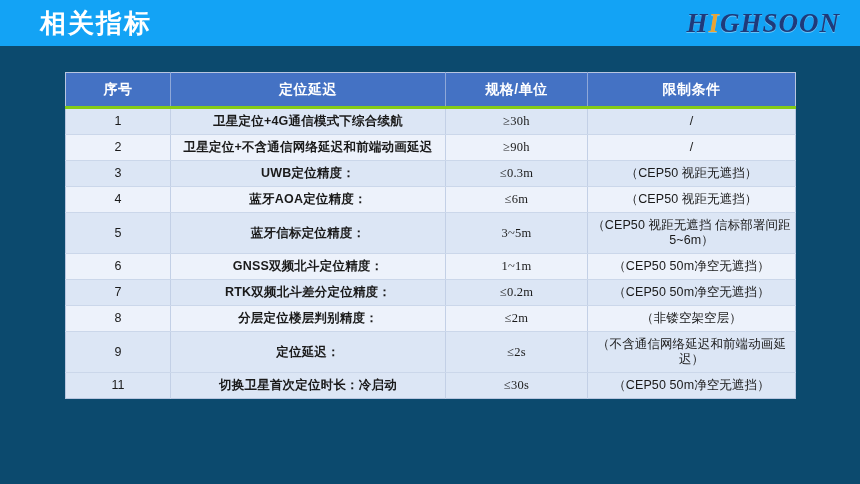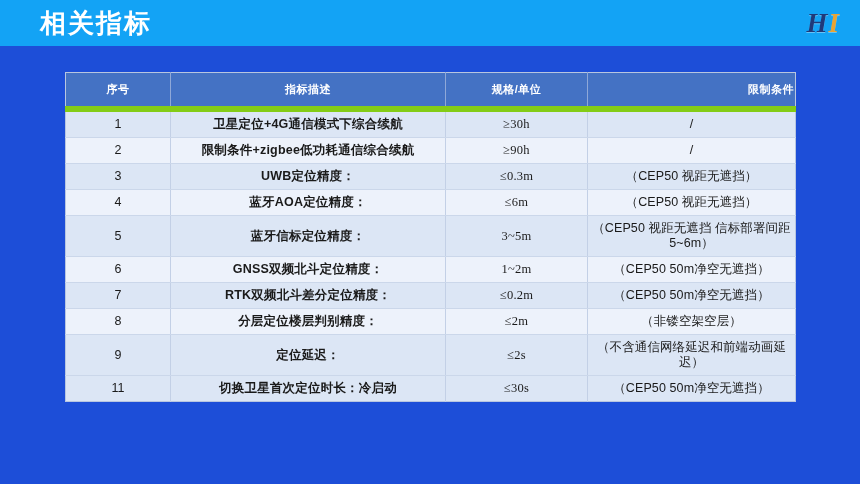--- a/index.html
+++ b/index.html
@@ -11,21 +11,21 @@
     height: 484px;
     background: #ffffff;
     font-family: "Liberation Sans", "DejaVu Sans", sans-serif;
     overflow: hidden;
     position: relative;
   }
   .slide {
     position: relative;
     width: 860px;
     height: 484px;
-    background: #1d4ed8;
+    background: #0c4a6e;
   }
   
   .banner {
     position: absolute;
     left: 0;
     top: 0;
     width: 860px;
     height: 46px;
     background: #13A3F5;
   }
@@ -73,30 +73,30 @@
     border: 1px solid #b8c6e0;
   }
   table.spec col.c1 { width: 105px; }
   table.spec col.c2 { width: 275px; }
   table.spec col.c3 { width: 142px; }
   table.spec col.c4 { width: 208px; }
 
   table.spec thead th {
     background: #4472C4;
     color: #ffffff;
-    font-size: 11px;
+    font-size: 14px;
     font-weight: bold;
     height: 31px;
     text-align: center;
     vertical-align: middle;
     border-right: 1px solid #8fa8d8;
-    border-bottom: 6px solid #84cc16;
+    border-bottom: 3px solid #84cc16;
     letter-spacing: 0.5px;
   }
-  table.spec thead th:last-child { border-right: none; text-align: right; }
+  table.spec thead th:last-child { border-right: none; }
 
   table.spec tbody td {
     text-align: center;
     vertical-align: middle;
     color: #1a1a1a;
     font-size: 12.5px;
     line-height: 15px;
     border-right: 1px solid #c3d0e6;
     border-bottom: 1px solid #cbd7ea;
     padding: 5px 4px;
@@ -115,49 +115,50 @@
 </head>
 <body>
 
 <div class="slide">
 
   <div class="banner">
     <div class="banner-title">相关指标</div>
     <div class="logo">
       <span>H</span>
         <span class="accent">I</span>
+        <span>GHSOON</span>
     </div>
   </div>
 
   <div class="table-wrap">
     <table class="spec">
       <colgroup>
         <col class="c1">
           <col class="c2">
           <col class="c3">
           <col class="c4">
       </colgroup>
       <thead>
         <tr>
           <th>序号</th>
-          <th>指标描述</th>
+          <th>定位延迟</th>
           <th>规格/单位</th>
           <th>限制条件</th>
         </tr>
       </thead>
       <tbody id="spec-body">
           <tr class="odd">
             <td class="col-no">1</td>
             <td class="col-desc">卫星定位+4G通信模式下综合续航</td>
             <td class="col-spec">≥30h</td>
             <td class="col-cond">/</td>
           </tr>
           <tr class="even">
             <td class="col-no">2</td>
-            <td class="col-desc">限制条件+zigbee低功耗通信综合续航</td>
+            <td class="col-desc">卫星定位+不含通信网络延迟和前端动画延迟</td>
             <td class="col-spec">≥90h</td>
             <td class="col-cond">/</td>
           </tr>
           <tr class="odd">
             <td class="col-no">3</td>
             <td class="col-desc">UWB定位精度：</td>
             <td class="col-spec">≤0.3m</td>
             <td class="col-cond">（CEP50 视距无遮挡）</td>
           </tr>
           <tr class="even">
@@ -168,21 +169,21 @@
           </tr>
           <tr class="odd">
             <td class="col-no">5</td>
             <td class="col-desc">蓝牙信标定位精度：</td>
             <td class="col-spec">3~5m</td>
             <td class="col-cond">（CEP50 视距无遮挡 信标部署间距5~6m）</td>
           </tr>
           <tr class="even">
             <td class="col-no">6</td>
             <td class="col-desc">GNSS双频北斗定位精度：</td>
-            <td class="col-spec">1~2m</td>
+            <td class="col-spec">1~1m</td>
             <td class="col-cond">（CEP50 50m净空无遮挡）</td>
           </tr>
           <tr class="odd">
             <td class="col-no">7</td>
             <td class="col-desc">RTK双频北斗差分定位精度：</td>
             <td class="col-spec">≤0.2m</td>
             <td class="col-cond">（CEP50 50m净空无遮挡）</td>
           </tr>
           <tr class="even">
             <td class="col-no">8</td>

